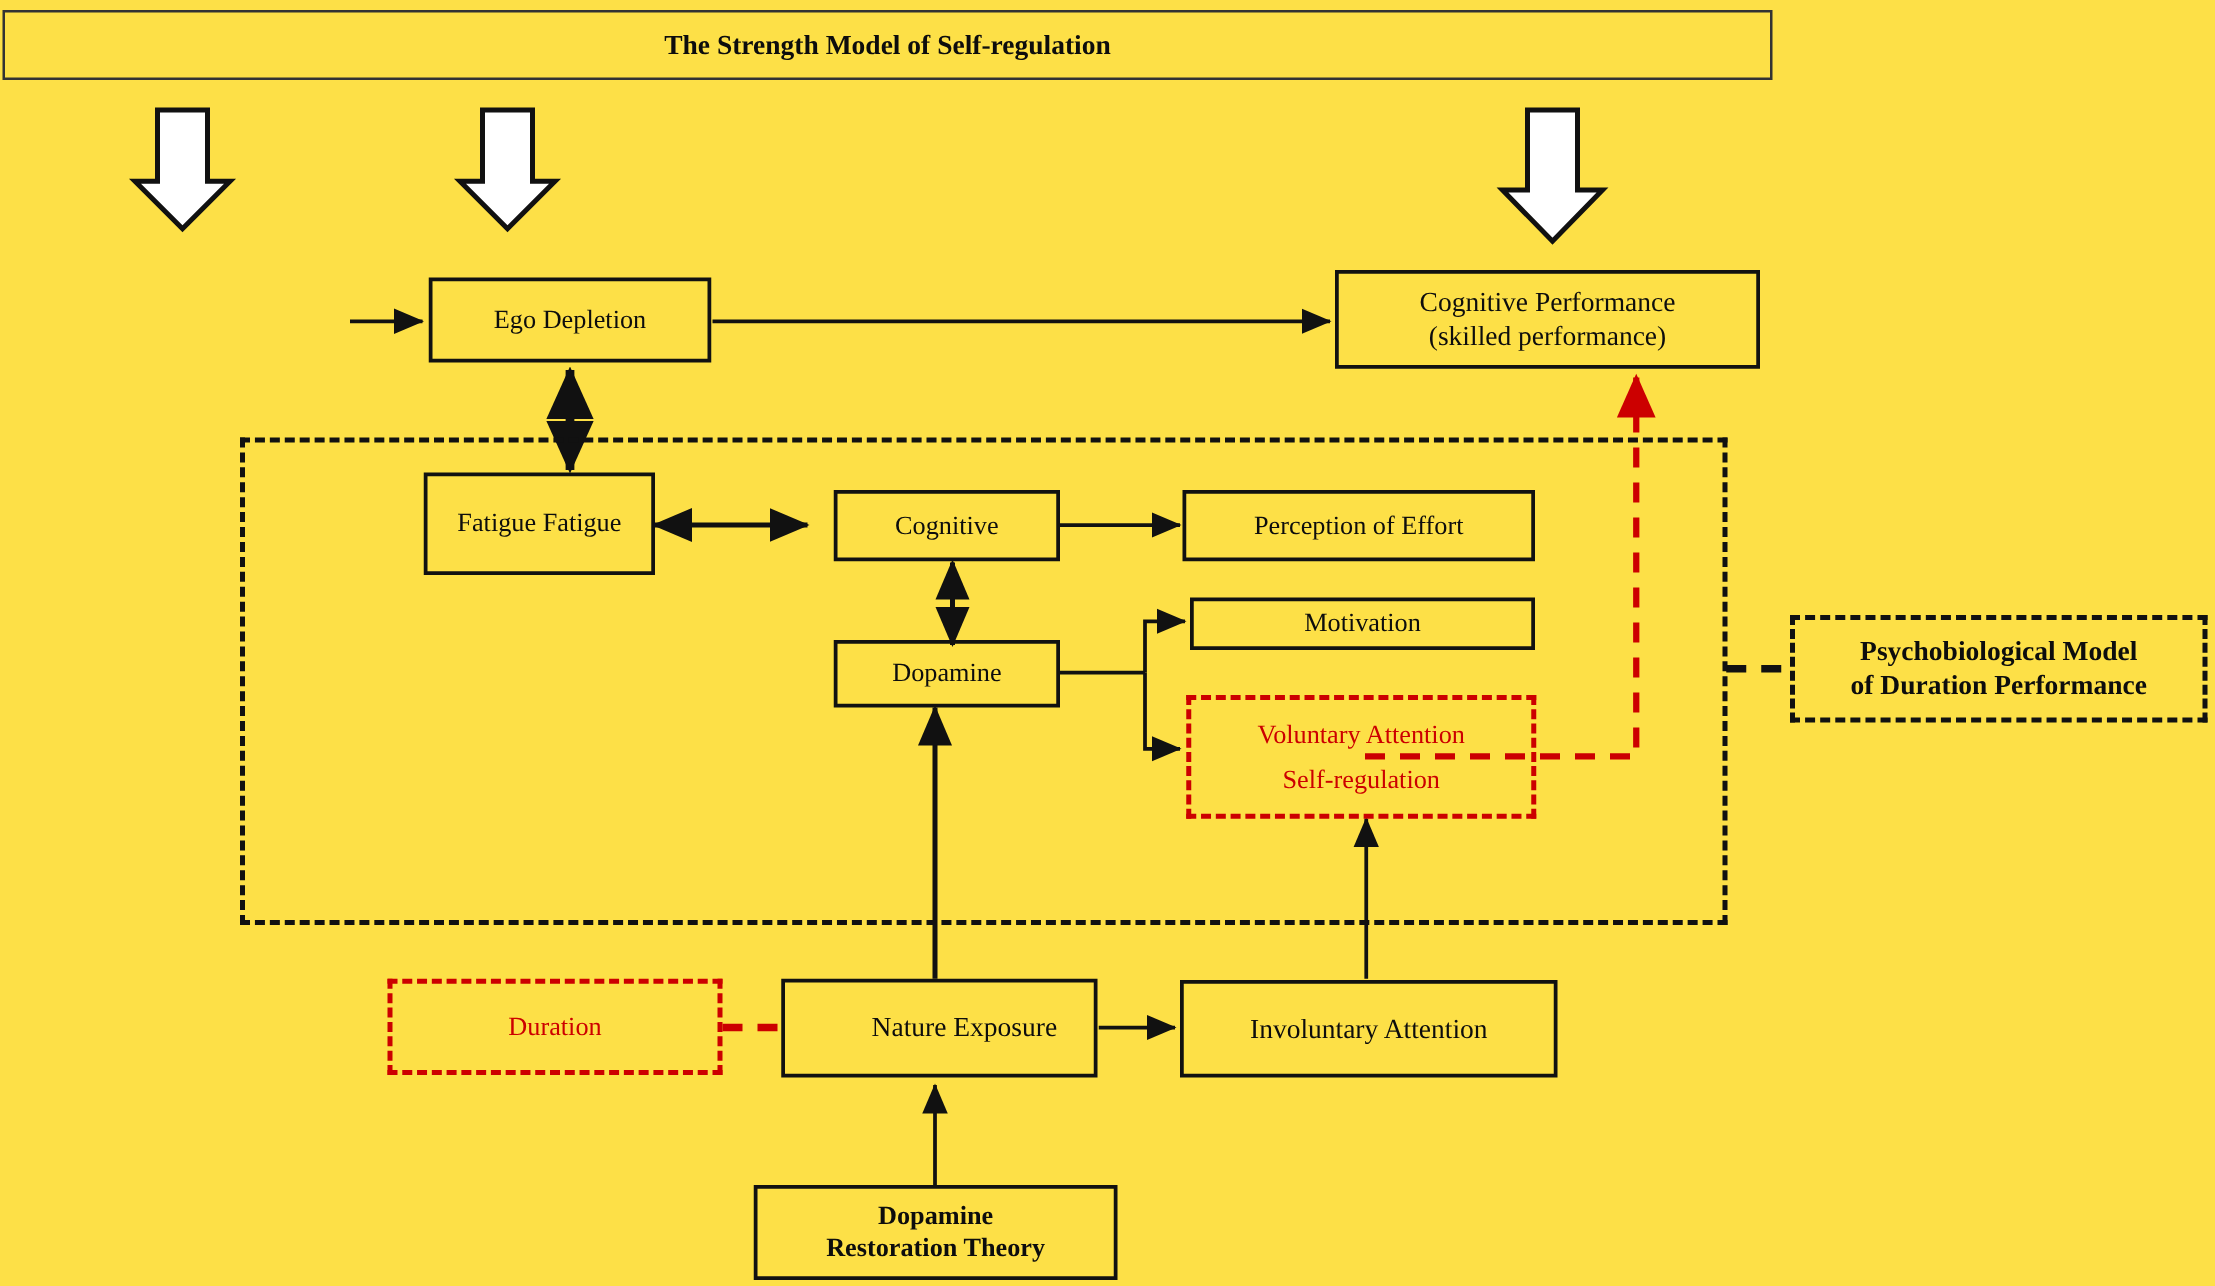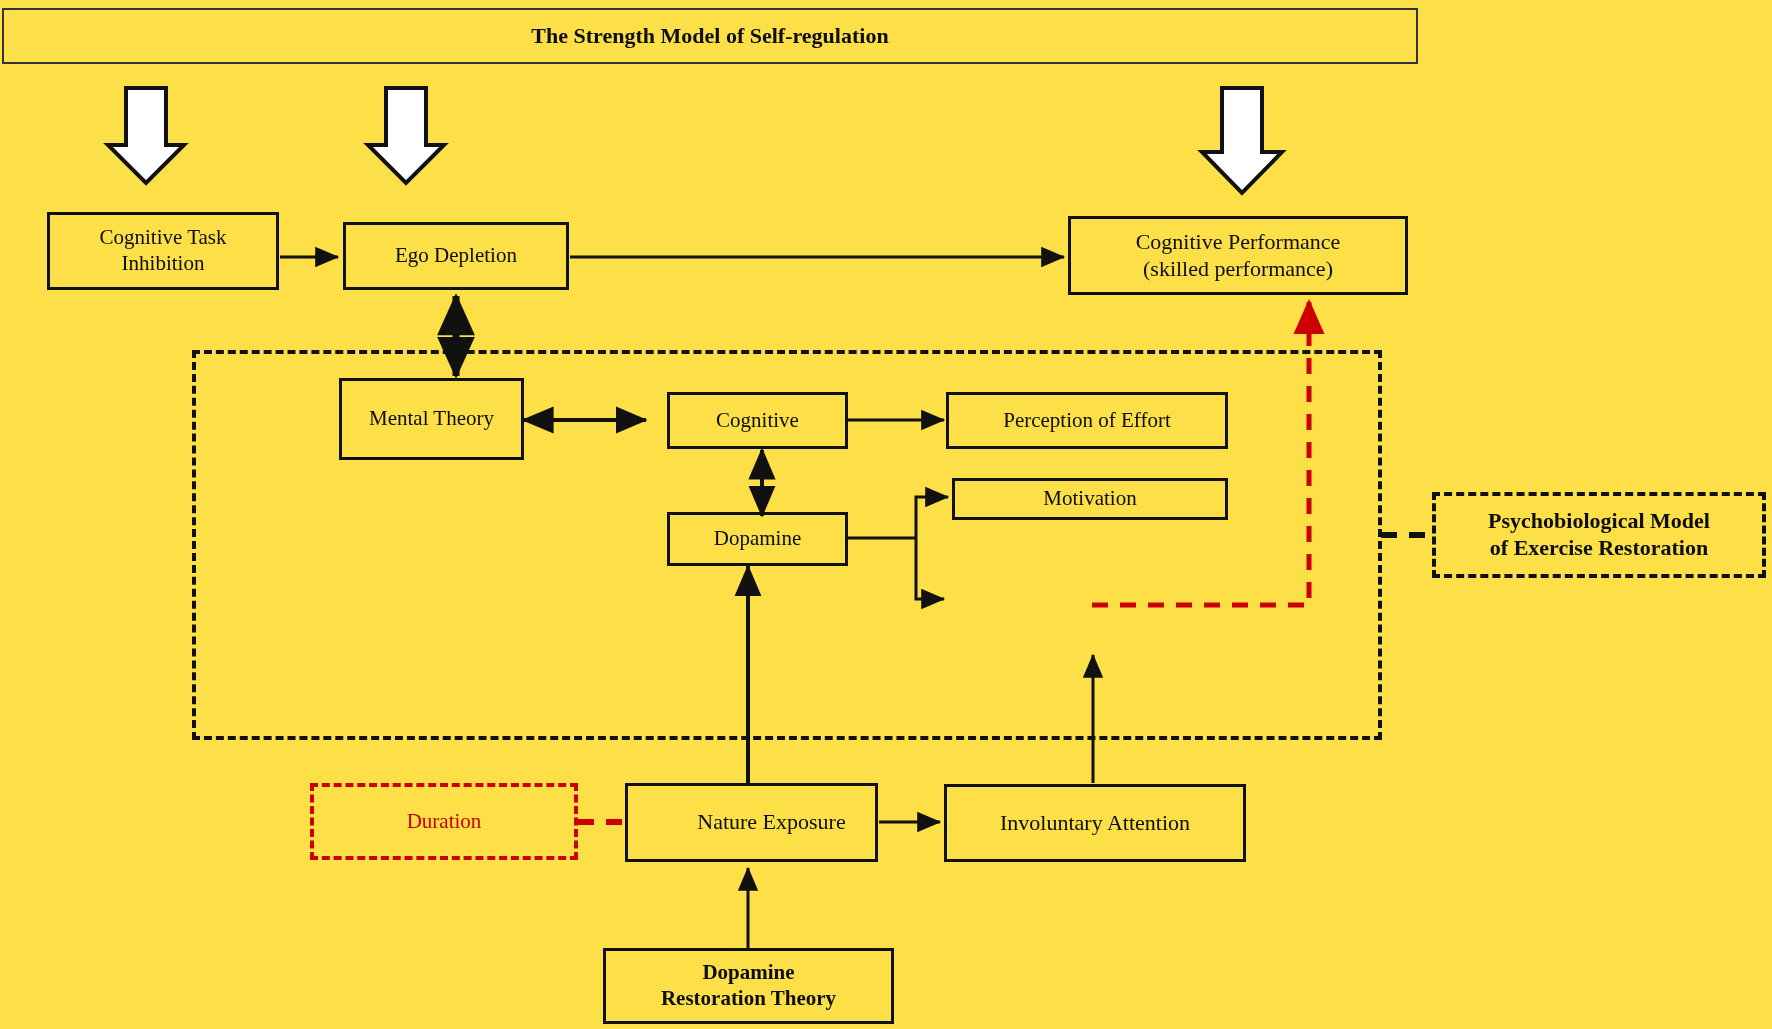--- a/index.html
+++ b/index.html
@@ -126,63 +126,63 @@
 
     <line x1="748" y1="783" x2="748" y2="566" stroke="#111111" stroke-width="4" marker-end="url(#ah)"></line>
 
     <line x1="1093" y1="783" x2="1093" y2="655" stroke="#111111" stroke-width="3" marker-end="url(#ah)"></line>
 
     <line x1="748" y1="948" x2="748" y2="868" stroke="#111111" stroke-width="3" marker-end="url(#ah)"></line>
 
     <line x1="1381" y1="535" x2="1434" y2="535" stroke="#111111" stroke-width="6" stroke-dasharray="16 12"></line>
   </svg>
 
-  <div class="node solid-box two-line" style="left:47px; top:212px; width:232px; height:78px; font-size:21px;">
-    <div>
-      <span>Cognitive Task</span>
-      <span>Inhibition</span>
-    </div>
-  </div>
 
   <div class="node solid-box" style="left:343px; top:222px; width:226px; height:68px; font-size:21px;">
     <span>Ego Depletion</span>
   </div>
 
   <div class="node solid-box two-line" style="left:1068px; top:216px; width:340px; height:79px; font-size:22px;">
     <div>
       <span>Cognitive Performance</span>
       <span>(skilled performance)</span>
     </div>
   </div>
 
   <div class="node solid-box" style="left:339px; top:378px; width:185px; height:82px; font-size:21px;">
-    <span>Mental Theory</span>
+    <span>Fatigue Fatigue</span>
   </div>
 
   <div class="node solid-box" style="left:667px; top:392px; width:181px; height:57px; font-size:21px;">
     <span>Cognitive</span>
   </div>
 
   <div class="node solid-box" style="left:946px; top:392px; width:282px; height:57px; font-size:21px;">
     <span>Perception of Effort</span>
   </div>
 
   <div class="node solid-box" style="left:667px; top:512px; width:181px; height:54px; font-size:21px;">
     <span>Dopamine</span>
   </div>
 
   <div class="node solid-box" style="left:952px; top:478px; width:276px; height:42px; font-size:21px;">
     <span>Motivation</span>
   </div>
 
+  <div class="node red-box two-line" style="left:949px; top:556px; width:280px; height:99px; font-size:21px;">
+    <div>
+      <span style="margin-bottom:12px;">Voluntary Attention</span>
+      <span>Self-regulation</span>
+    </div>
+  </div>
 
   <div class="node dash-box two-line bold-text" style="left:1432px; top:492px; width:334px; height:86px; font-size:22px;">
     <div>
       <span>Psychobiological Model</span>
-      <span>of Exercise Restoration</span>
+      <span>of Duration Performance</span>
     </div>
   </div>
 
   <div class="node red-box" style="left:310px; top:783px; width:268px; height:77px; font-size:21px;">
     <span>Duration</span>
   </div>
 
   <div class="node solid-box" style="left:625px; top:783px; width:253px; height:79px; font-size:22px;padding-left:40px;">
     <span>Nature Exposure</span>
   </div>

